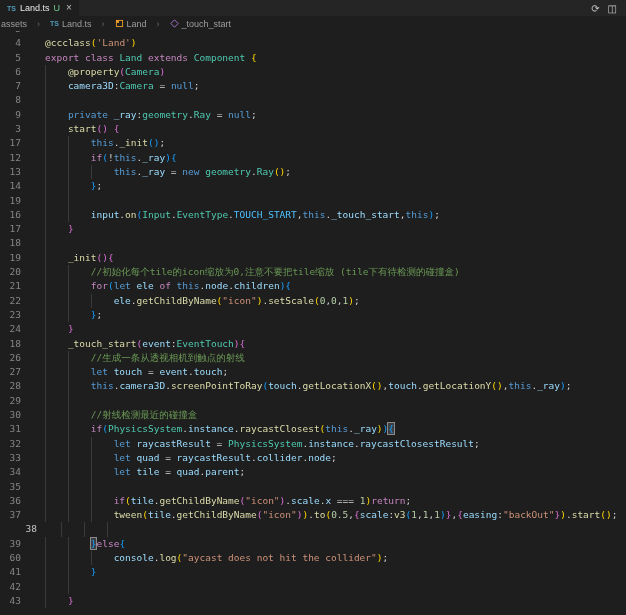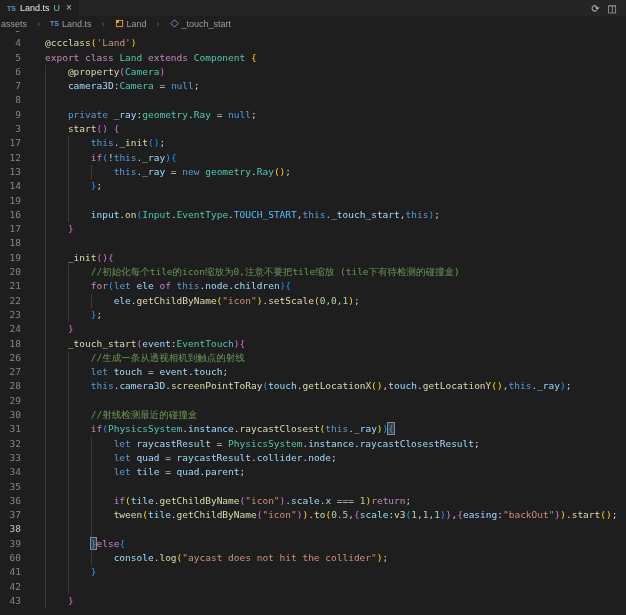--- a/index.html
+++ b/index.html
@@ -21,21 +21,21 @@
   .crumb { display:flex; align-items:center; gap:3px; }
   .crumb-sep { color:#6a6a6a; font-size:9px; }
   .crumb svg { display:block; }
 
   
   .editor { position:relative; height:584px; overflow:hidden; background:#1e1e1e;
             font-family:"DejaVu Sans Mono", monospace; font-size:9.5px; line-height:14.3px; }
   .lines { margin-top:-9px; }
   .line { display:flex; height:14.3px; white-space:pre; }
   .ln { flex:none; width:21px; text-align:right; color:#858585; }
-  .ln.active { color:#c6c6c6; }
+  .ln.active { color:#c6c6c6;margin-left:16px; }
   .lc { margin-left:24px; white-space:pre; }
   .ig { display:inline-block; width:22.88px; height:14.3px; vertical-align:top; border-left:1px solid #3a3a3a; }
 
   .tk-kw1 { color:#c586c0; }
   .tk-kw2 { color:#569cd6; }
   .tk-cls { color:#4ec9b0; }
   .tk-fn  { color:#dcdcaa; }
   .tk-var { color:#9cdcfe; }
   .tk-enum{ color:#4fc1ff; }
   .tk-num { color:#b5cea8; }

